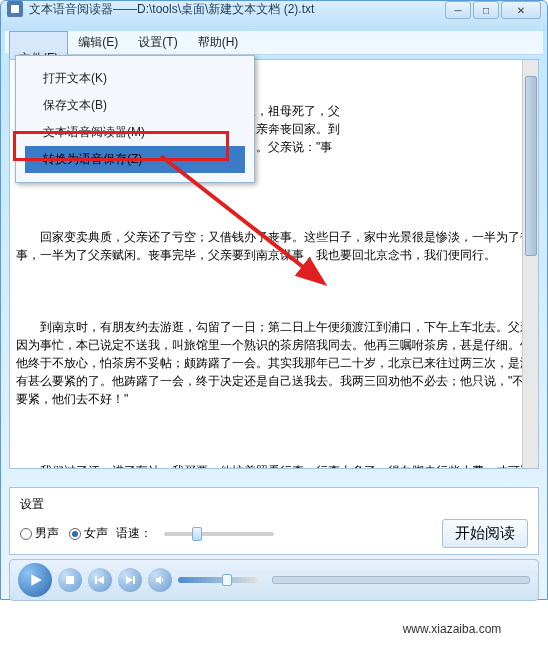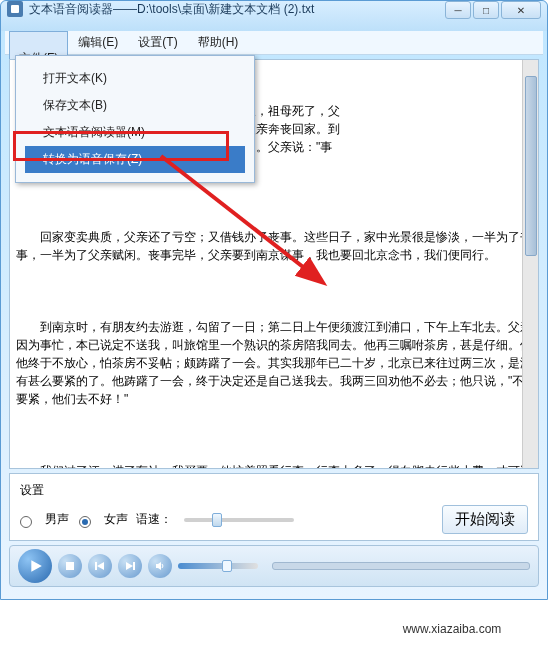--- a/index.html
+++ b/index.html
@@ -14,36 +14,36 @@
 .titlebar-btns { display: flex; gap: 2px; }
 .titlebar-btn { width: 26px; height: 18px; background: linear-gradient(to bottom, #e8f4ff, #c8e0f5); border: 1px solid #8ab4d8; border-radius: 3px; display: flex; align-items: center; justify-content: center; font-size: 10px; color: #333; cursor: pointer; }
 .titlebar-btn.close { width: 40px; }
 
 .menubar { height: 24px; background: #f0f8ff; border-bottom: 1px solid #c0d8ec; display: flex; padding: 0 4px; margin: 0 4px; }
 .menu-item { padding: 3px 10px; font-size: 12px; color: #222; cursor: pointer; }
 .menu-item.active { background: #d6e8fa; border: 1px solid #7faeda; padding: 18px 9px; }
 
 .dropdown { position: absolute; top: 54px; left: 14px; width: 240px; background: #f4f8fc; border: 1px solid #99b8d8; box-shadow: 2px 2px 5px rgba(0,0,0,0.3); z-index: 100; padding: 9px; }
 .dropdown-item { padding: 5px 18px; font-size: 12px; color: #222; cursor: pointer; }
-.dropdown-item.highlighted { background: #3a7cc8; color: #ffffff; }
+.dropdown-item.highlighted { background: #3a7cc8; color: #000000; }
 
 .highlight-box { position: absolute; top: 130px; left: 12px; width: 216px; height: 30px; border: 3px solid #e02020; z-index: 101; pointer-events: none; }
 
 .arrow-overlay { position: absolute; top: 150px; left: 150px; z-index: 102; pointer-events: none; }
 
 .content-area { margin: 4px 8px; background: #fff; border: 1px solid #a8c4dc; height: 410px; overflow: hidden; padding: 6px; position: relative; }
 .text-content { font-size: 12px; line-height: 1.5; color: #000; font-family: SimSun, serif; white-space: pre-wrap; word-break: break-all; }
 .scrollbar-v { position: absolute; right: 0; top: 0; width: 16px; height: 100%; background: #e8e8e8; border-left: 1px solid #ccc; }
 .scrollbar-thumb { position: absolute; top: 16px; left: 2px; width: 12px; height: 180px; background: linear-gradient(to right,#c8d8e8,#a8c0d8); border: 1px solid #88a8c8; border-radius: 2px; }
 
-.settings-panel { margin: 4px 8px 0; background: #fff; border: 1px solid #a8c4dc; padding: 8px 10px 6px; font-size: 12px; }
+.settings-panel { margin: 18px 8px 0; background: #fff; border: 1px solid #a8c4dc; padding: 8px 10px 6px; font-size: 12px; }
 .settings-title { font-size: 12px; margin-bottom: 6px; }
 .settings-row { display: flex; align-items: center; gap: 8px; }
 .radio-group { display: flex; gap: 10px; }
-.radio-opt { display: flex; align-items: flex-end; gap: 13px; }
+.radio-opt { display: flex; align-items: center; gap: 3px; }
 .radio-circle { width: 12px; height: 12px; border: 1px solid #666; border-radius: 50%; display: inline-flex; align-items: center; justify-content: center; }
 .radio-circle.checked::after { content: ''; width: 6px; height: 6px; background: #2a6ab0; border-radius: 50%; }
 .slider-group { display: flex; align-items: center; gap: 12px; }
 .slider-track { width: 110px; height: 4px; background: #d0d0d0; border-radius: 2px; position: relative; }
 .slider-thumb { position: absolute; top: -5px; width: 10px; height: 14px; background: linear-gradient(to bottom,#f0f8ff,#c0d8ec); border: 1px solid #7faeda; border-radius: 2px; }
 .start-btn { margin-left: auto; padding: 4px 12px; background: linear-gradient(to bottom,#f8fcff,#e0ecf8); border: 1px solid #a0c0dc; border-radius: 3px; font-size: 15px; cursor: pointer; }
 
 .player-panel { margin: 4px 8px; background: linear-gradient(to bottom,#e8f2fc,#d0e4f4); border: 1px solid #a8c4dc; border-radius: 4px; height: 42px; display: flex; align-items: center; padding: 0 8px; gap: 6px; }
 .play-btn-main { width: 34px; height: 34px; border-radius: 50%; background: radial-gradient(circle at 30% 30%, #8ec4f4, #2a6ab0); display: flex; align-items: center; justify-content: center; cursor: pointer; }
 .play-btn-main svg { fill: #fff; width: 14px; height: 14px; margin-left: 2px; }

